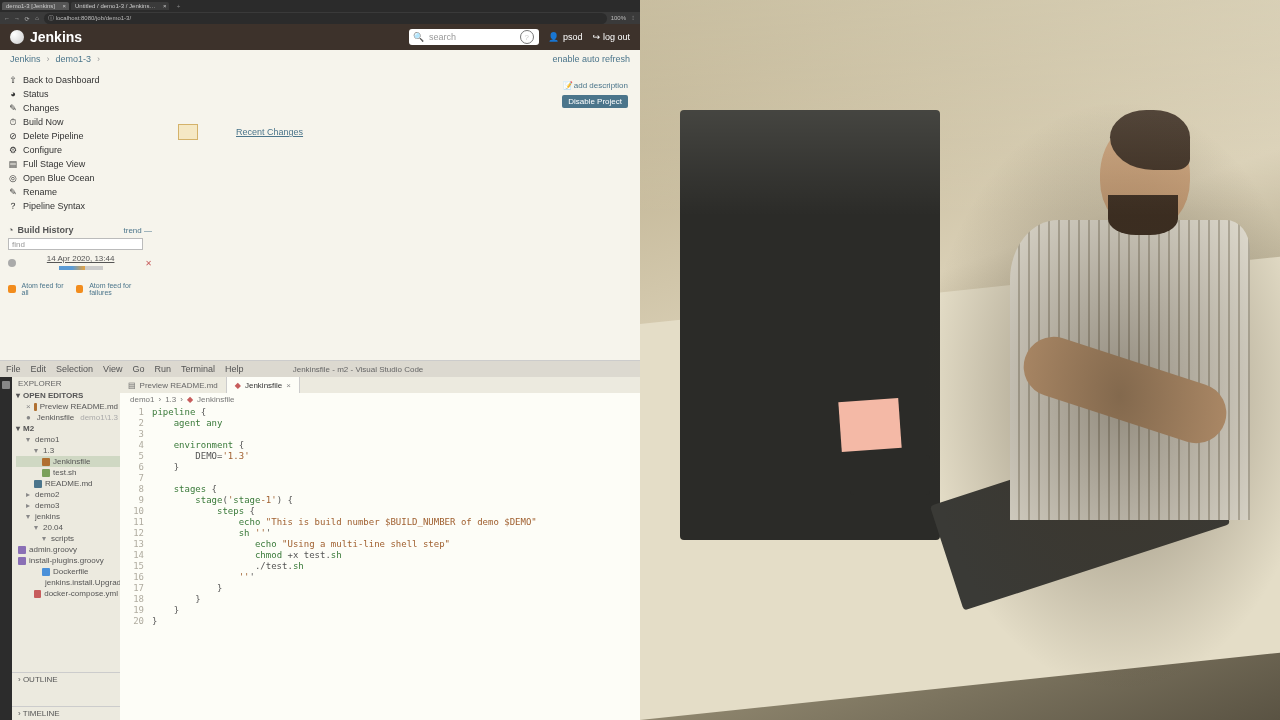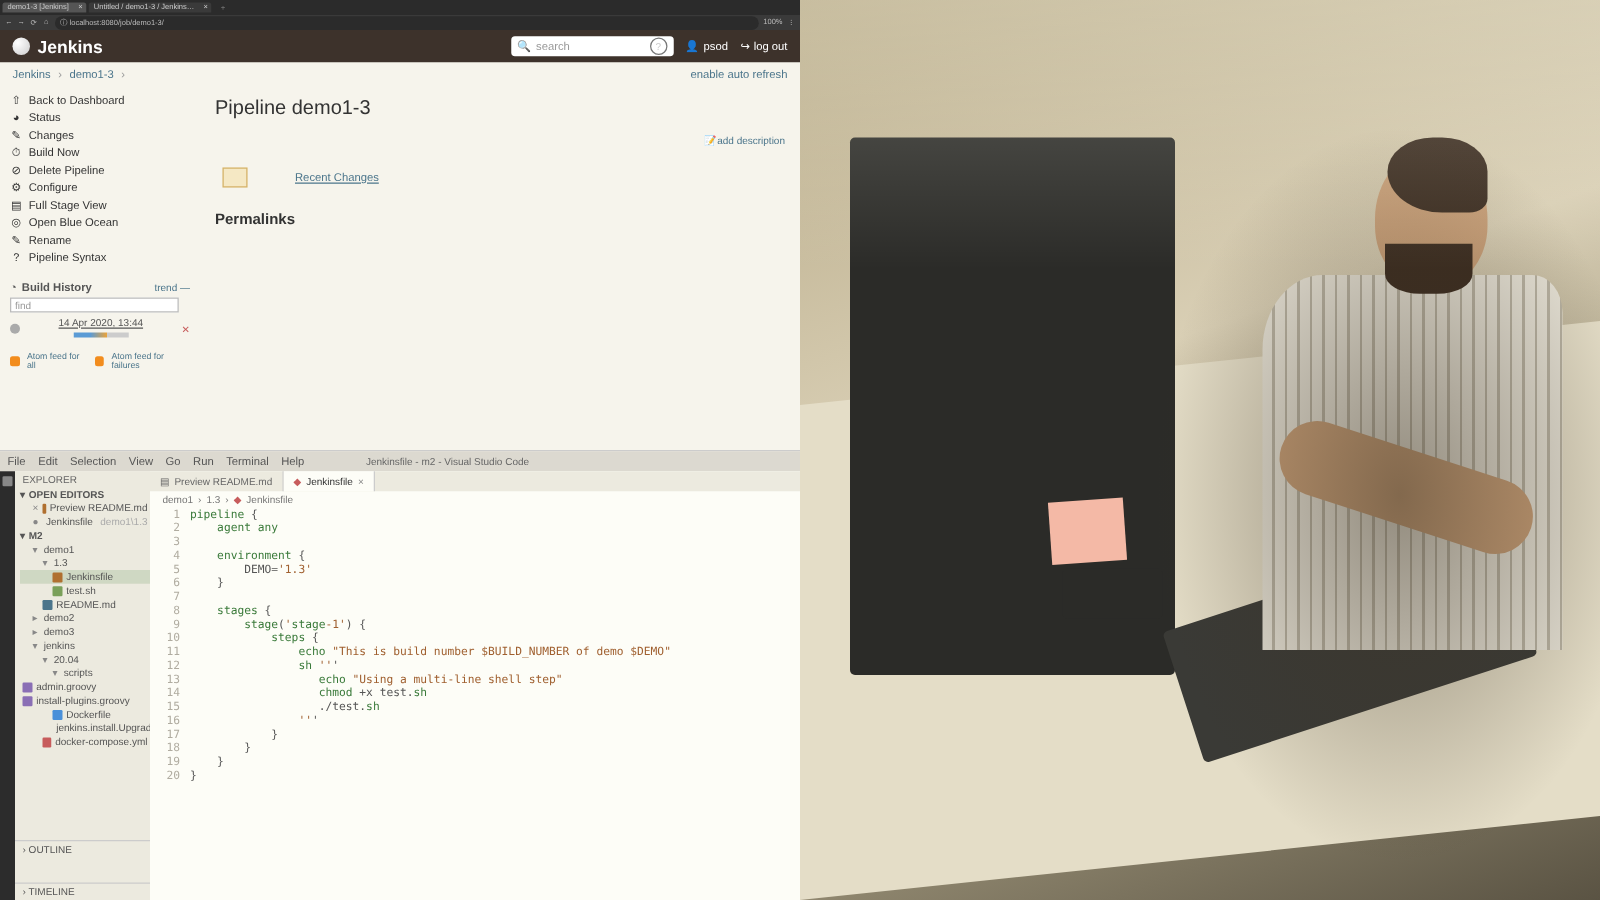--- a/index.html
+++ b/index.html
@@ -235,29 +235,30 @@
         <div class="j-feeds">
           <span class="rss"></span>
           <a>Atom feed for all</a>
           <span class="rss"></span>
           <a>Atom feed for failures</a>
         </div>
       </div>
     </div>
 
     <div class="j-main">
-      <div class="j-title">Pipeline demo1-3</div>
       <div class="j-row-right">
         <a class="j-add-desc">📝<span>add description</span></a>
+      </div>
+      <div class="j-row-right">
+        <span class="j-disable">Disable Project</span>
       </div>
       <div class="j-changes">
         <span class="j-changes-icon"></span>
         <a>Recent Changes</a>
       </div>
-      <div class="j-section j-perma">Permalinks</div>
 
       <div class="j-footer">
         <span>Page generated: 14 Apr 2020, 13:44:35 GMT</span>
         <a>REST API</a>
         <a>Jenkins ver. 2.222.1</a>
       </div>
     </div>
   </div>
 
   <div class="vscode">

